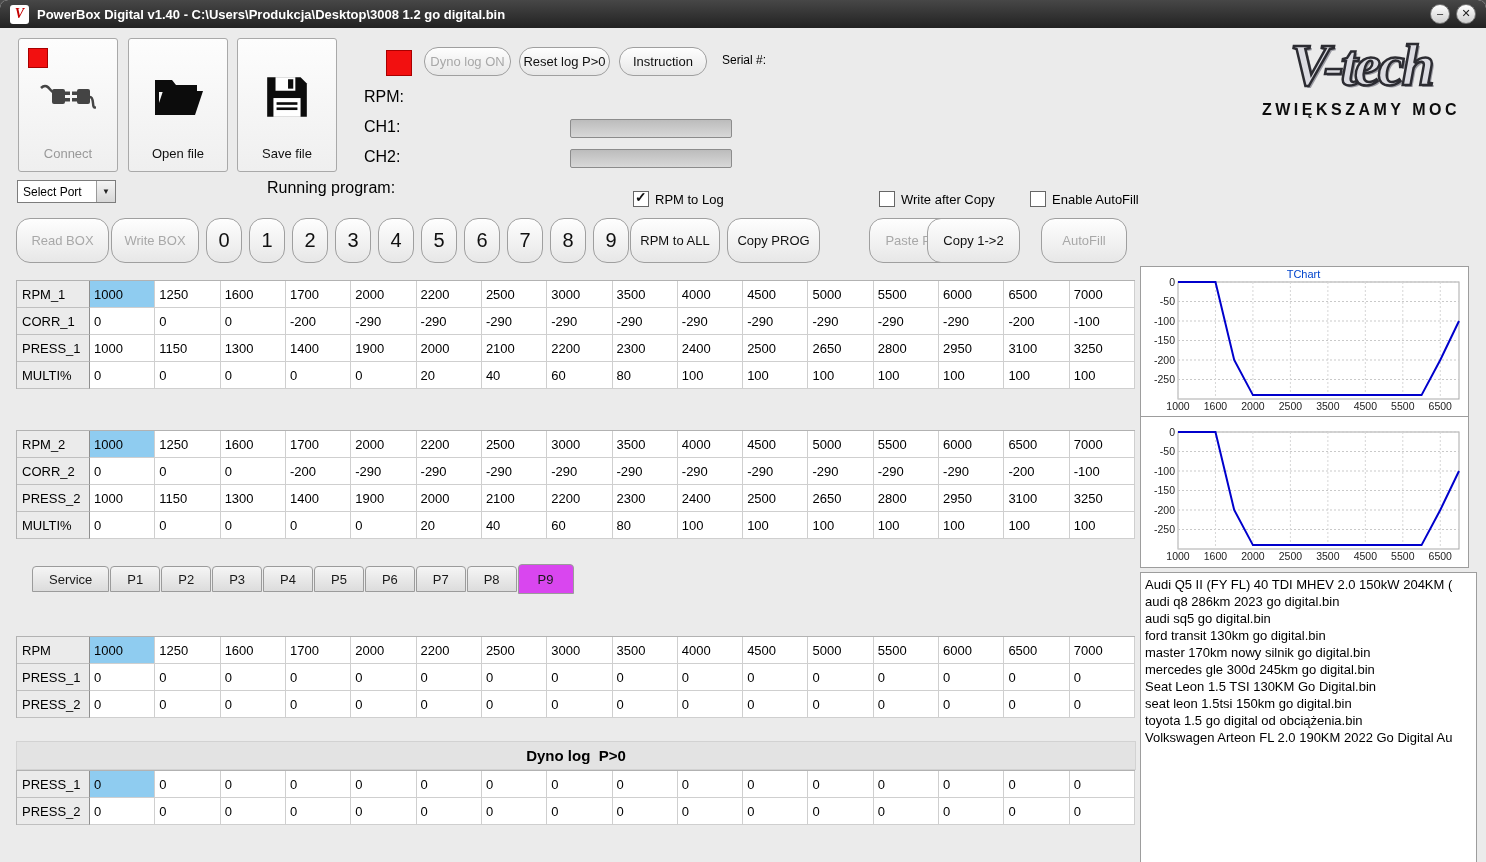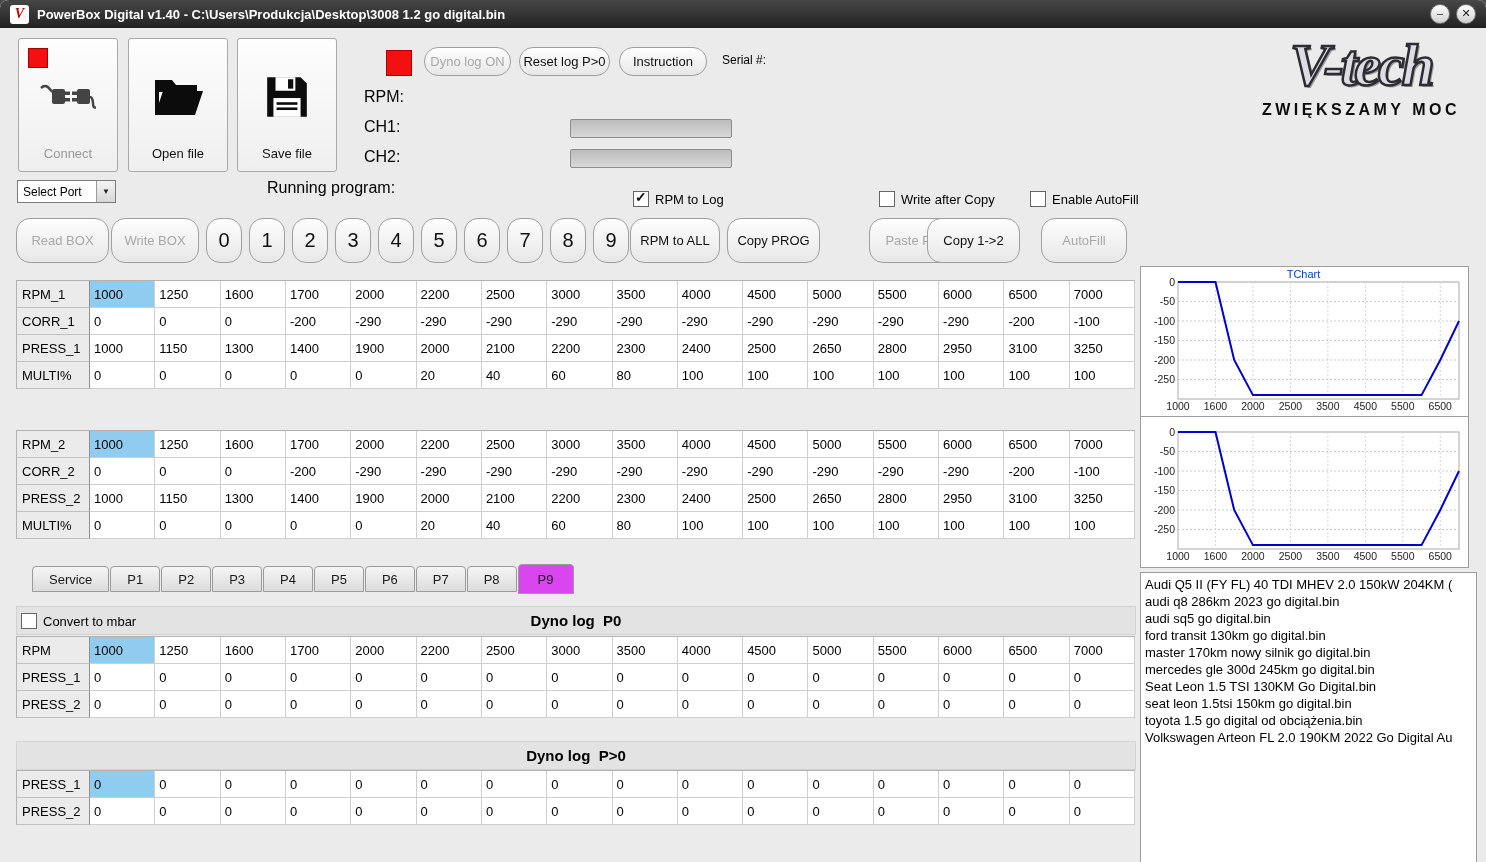--- a/index.html
+++ b/index.html
@@ -342,27 +342,20 @@
         <div class="tab">P2</div>
         <div class="tab">P3</div>
         <div class="tab">P4</div>
         <div class="tab">P5</div>
         <div class="tab">P6</div>
         <div class="tab">P7</div>
         <div class="tab">P8</div>
         <div class="tab active">P9</div>
       </div>
 
-    <div class="band" style="top:578px">
-      <div class="cbrow" style="left:4px;top:6px">
-        <span class="cb"></span>
-        <span>Convert to mbar</span>
-      </div>
-      <div class="band-title">Dyno log  P0</div>
-    </div>
     <div class="dtable" style="top:608px">
         <div class="trow">
           <div class="tlabel">RPM</div>
           <div class="tcell sel">1000</div>
           <div class="tcell">1250</div>
           <div class="tcell">1600</div>
           <div class="tcell">1700</div>
           <div class="tcell">2000</div>
           <div class="tcell">2200</div>
           <div class="tcell">2500</div>

